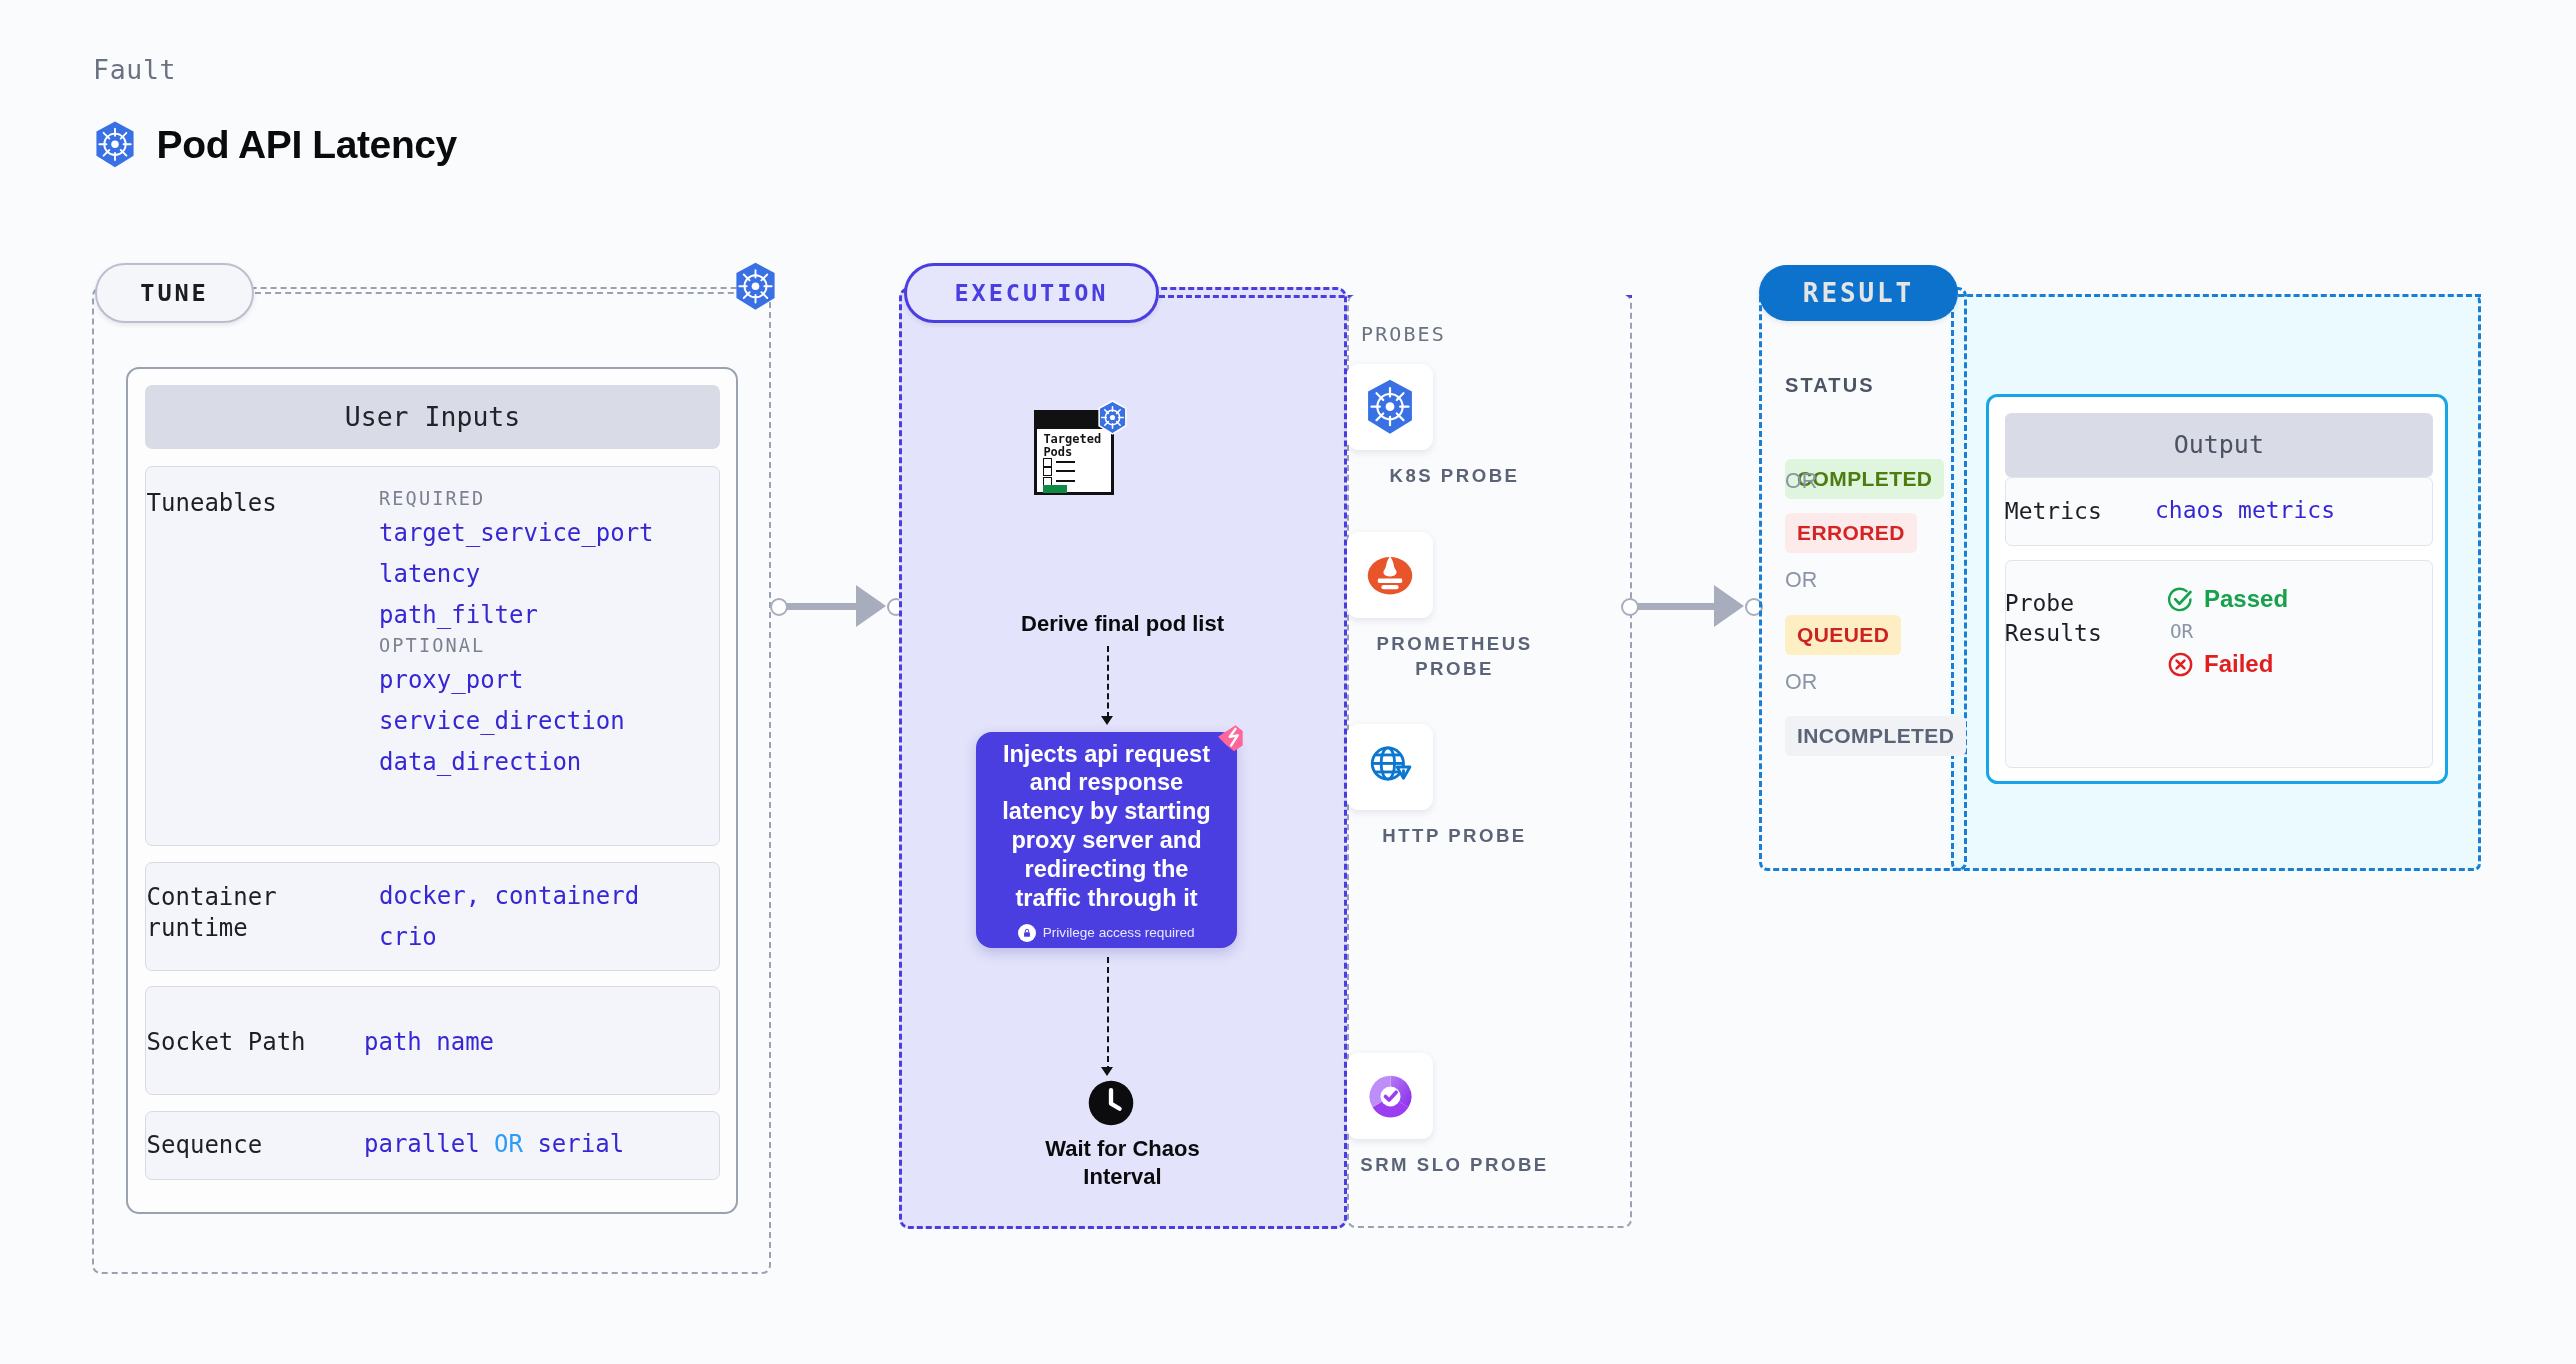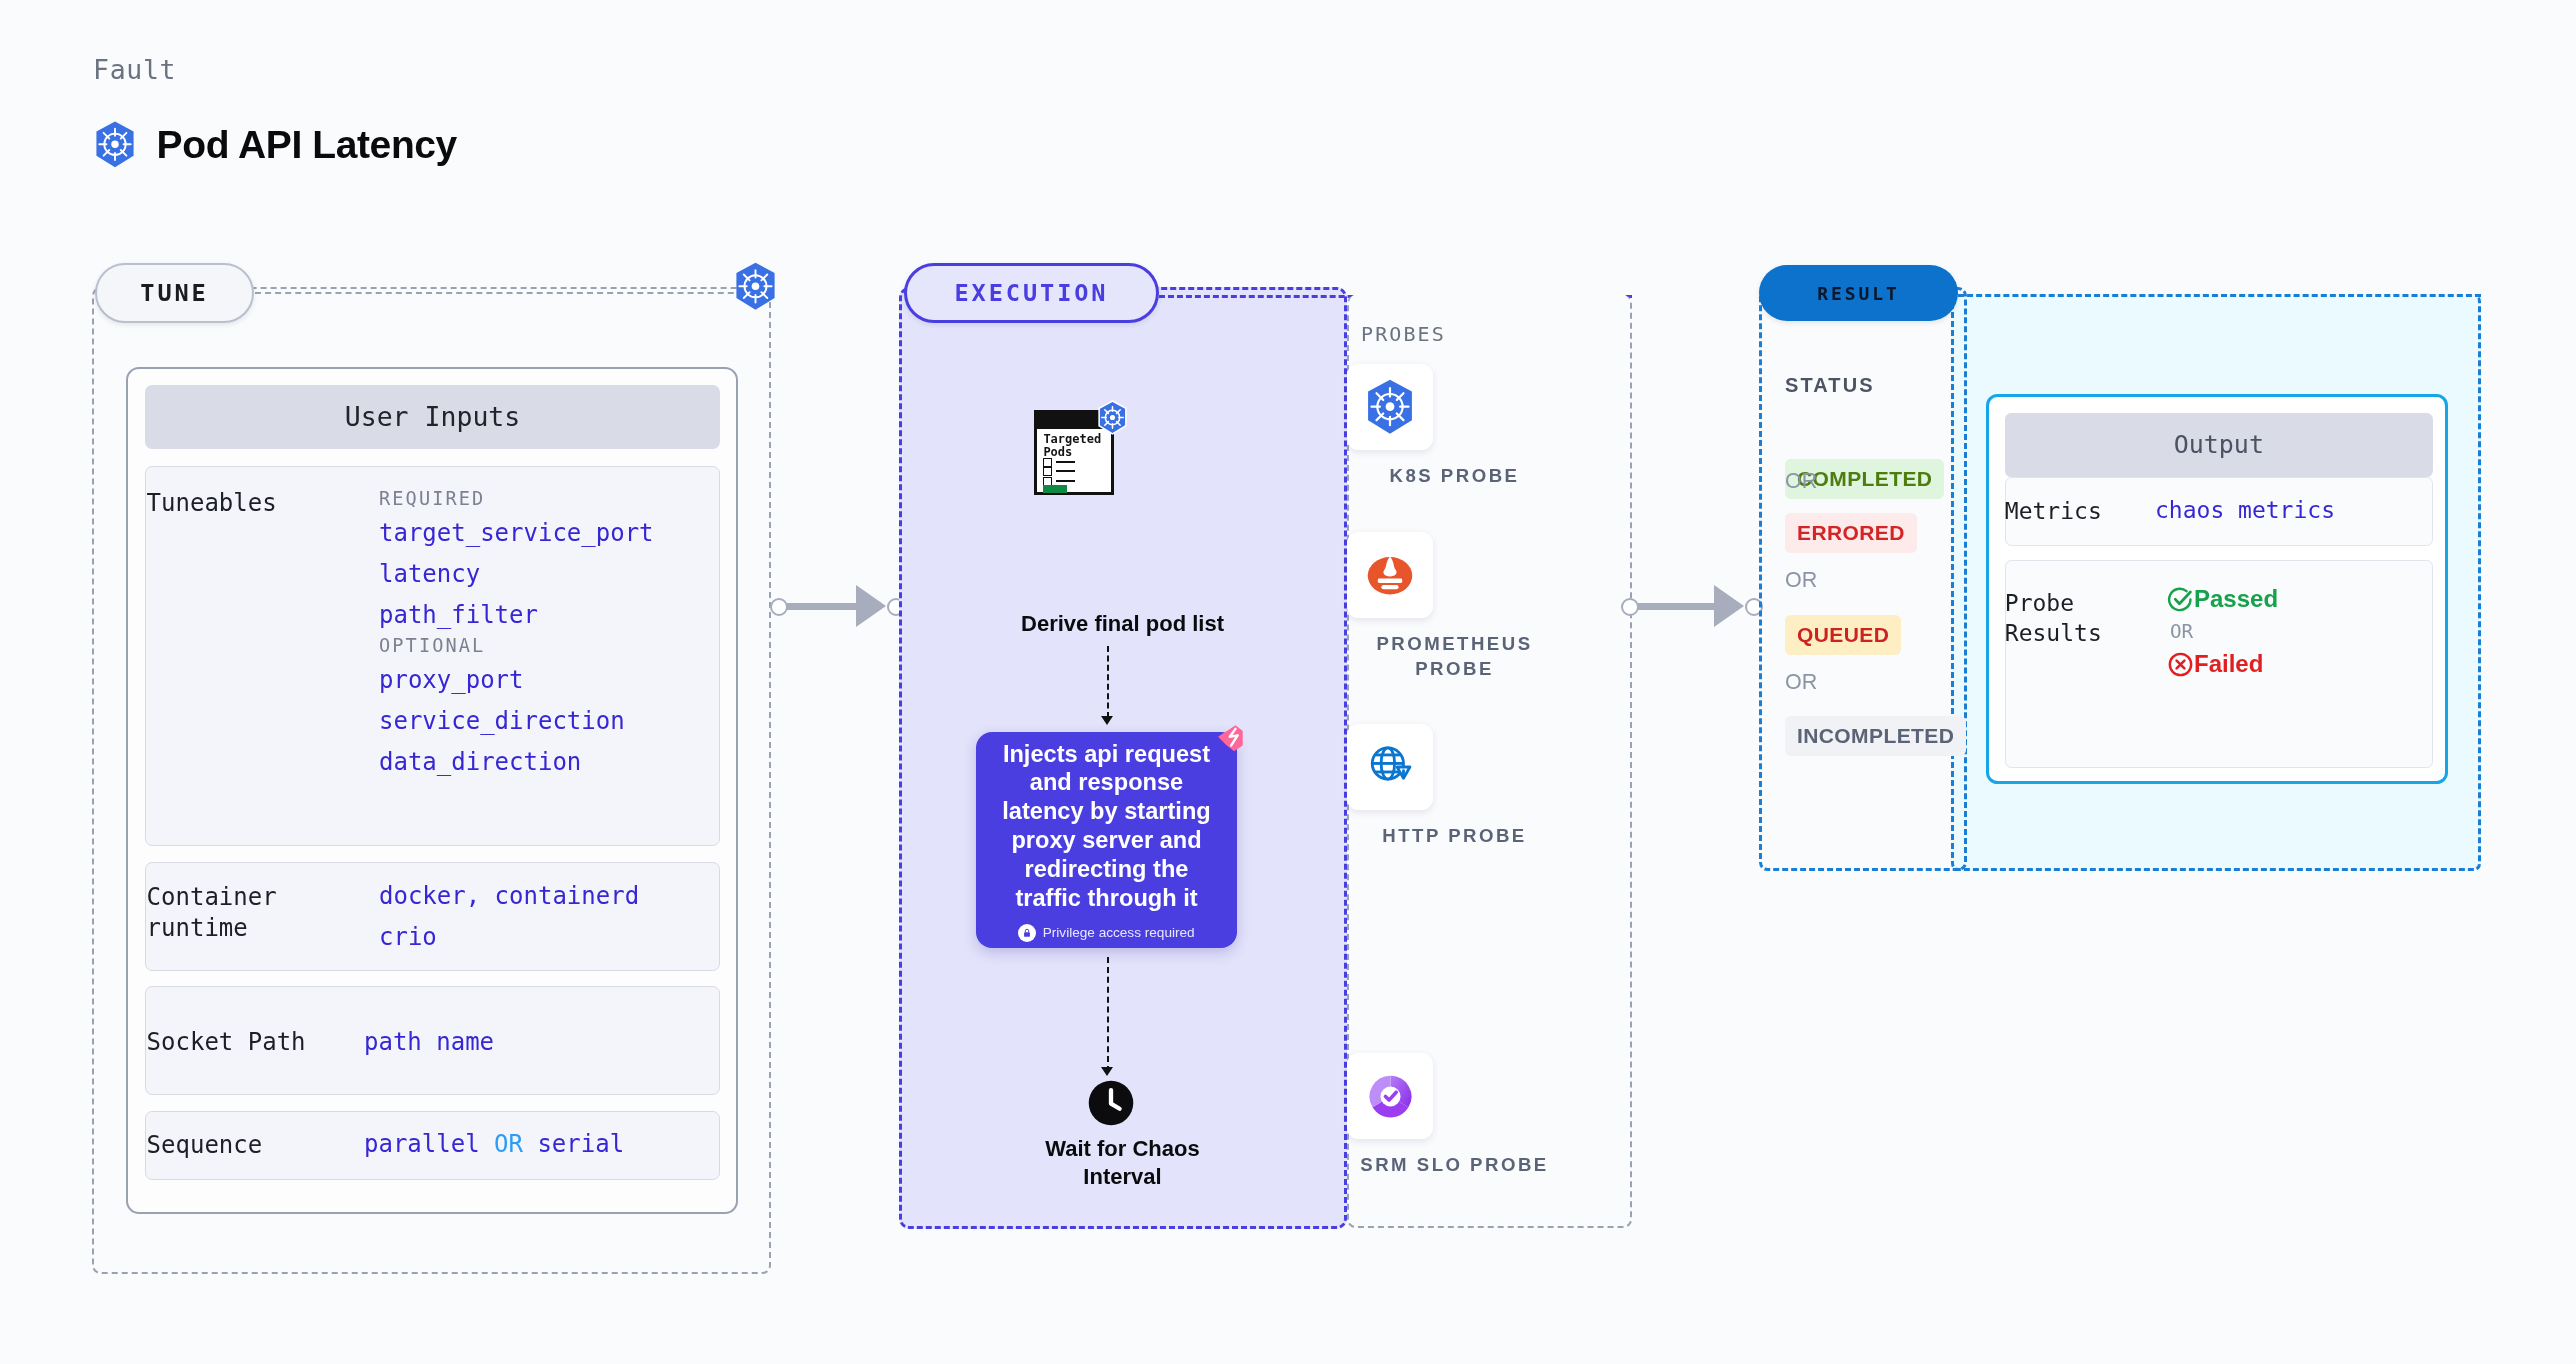--- a/index.html
+++ b/index.html
@@ -117,21 +117,21 @@
     text-align: center; line-height: 1.35; max-width: 215px;
   }
 
   
   #result-box {
     left: 1759px; top: 287px; width: 208px; height: 584px;
     border: 3.6px dashed #1a7fd4; border-radius: 8.6px;
   }
   #result-pill {
     left: 1759px; top: 265px; width: 199px; height: 56px;
-    background: #0d72cc; border: none; color: #0f172a; font-size: 18px;
+    background: #0d72cc; border: none; color: #e5e5e5; font-size: 26px;
   }
   .result-dashline {
     position: absolute; left: 1958px; top: 294px; width: 523px; height: 0;
     border-top: 3.6px dashed #1a7fd4;
   }
   #result-right {
     position: absolute; left: 1951px; top: 294px; width: 530px; height: 577px;
     background: #eafaff; border: 3.6px dashed #1a7fd4; border-top: none; border-radius: 7.2px;
   }
   .status-lbl {
@@ -165,21 +165,21 @@
     border: 1.4px solid #e2e4ec; border-radius: 6.4px; width: 428px;
   }
   .out-lbl {
     position: absolute; left: 15.8px; font-family: "DejaVu Sans Mono", monospace;
     font-size: 23px; color: #1d1f26; line-height: 1.3;
   }
   .out-val {
     position: absolute; left: 166px; font-family: "DejaVu Sans Mono", monospace;
     font-size: 23px; color: #3626d4;
   }
-  .pr-row { display: flex; align-items: center; gap: 0; }
+  .pr-row { display: flex; align-items: center; gap: 10px; }
   .pr-pass { font-family: "Liberation Sans", sans-serif; font-size: 24px; font-weight: 700; color: #16a14a; }
   .pr-fail { font-family: "Liberation Sans", sans-serif; font-size: 24px; font-weight: 700; color: #e02020; }
   .pr-or { font-family: "DejaVu Sans Mono", monospace; font-size: 19.3px; color: #8b94a6; margin: 7.2px 0 7.2px 2.9px; }
 
   
   .pods-card {
     position: absolute; left: 1034px; top: 410px; width: 80px; height: 85px;
     background: #ffffff; border: 3.6px solid #111111;
   }
   .pods-topbar { position: absolute; left: 0; top: 0; width: 100%; height: 15.8px; background: #111; }

